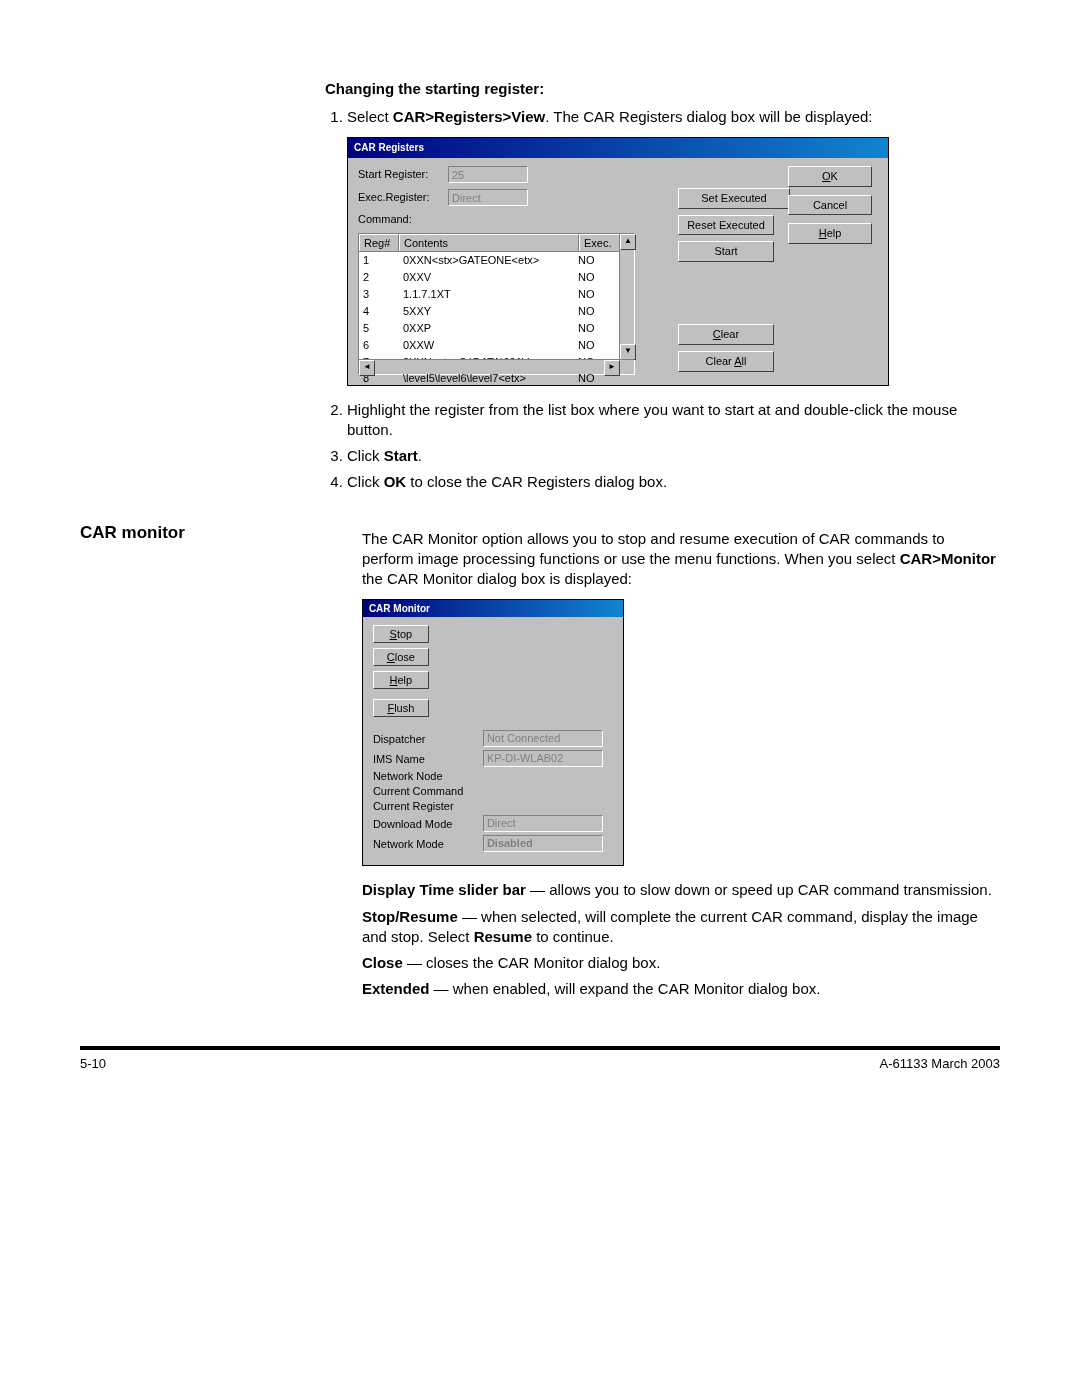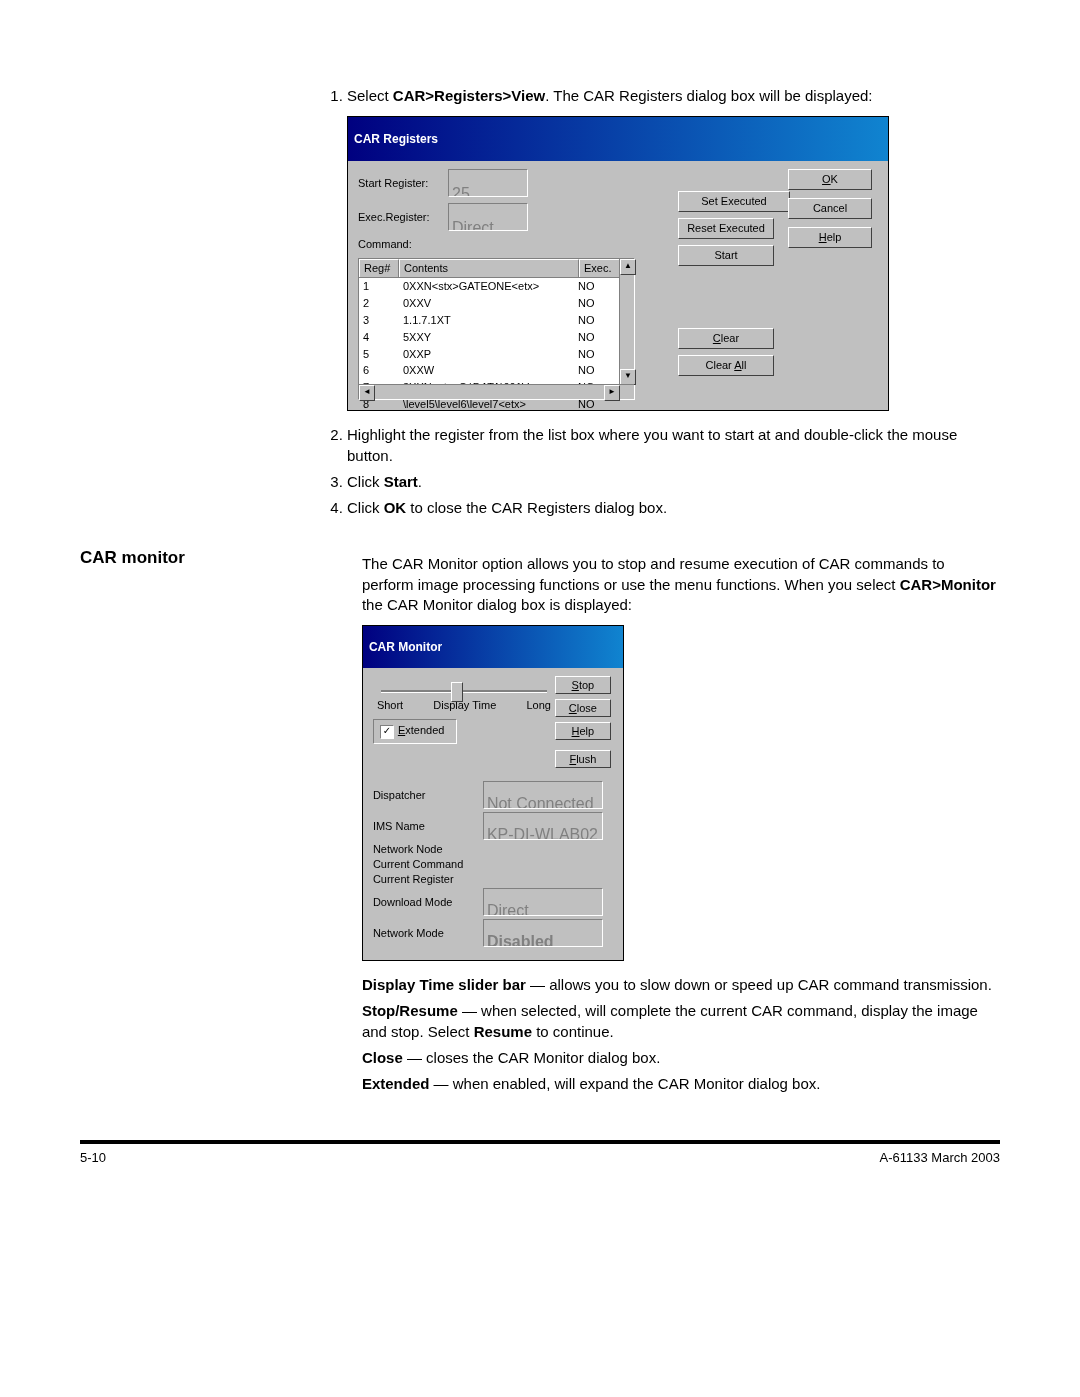--- a/index.html
+++ b/index.html
@@ -8,24 +8,24 @@
 .two-col { display: flex; }
 .left-col { width: 245px; font-weight: bold; font-size: 17px; }
 .right-col { width: 660px; }
 p { margin: 6px 0; line-height: 1.35; }
 .section-heading { font-weight: bold; font-size: 15px; margin-bottom: 10px; }
 ol { margin: 4px 0 10px 0; padding-left: 22px; }
 ol li { margin: 6px 0; line-height: 1.35; }
 b { font-weight: bold; }
 
 .dialog { background: #c0c0c0; border: 1px solid #000; margin: 10px 0 14px 0; font-family: "MS Sans Serif", Tahoma, Arial; font-size: 11px; }
-.titlebar { background: linear-gradient(to right, #000080, #1084d0); color: #fff; font-weight: bold; padding: 14px 6px; font-size: 12px; }
+.titlebar { background: linear-gradient(to right, #000080, #1084d0); color: #fff; font-weight: bold; padding: 3px 6px; font-size: 10px; }
 .dlg-body { padding: 8px 10px 10px 10px; position: relative; }
 .win-btn { background: #c0c0c0; border-top: 1px solid #fff; border-left: 1px solid #fff; border-right: 1px solid #404040; border-bottom: 1px solid #404040; font-size: 11px; text-align: center; padding: 2px 0; width: 84px; display: inline-block; box-sizing: border-box; }
-.win-field { background: #fff; border-top: 1px solid #808080; border-left: 1px solid #808080; border-right: 1px solid #fff; border-bottom: 1px solid #fff; height: 17px; box-sizing: border-box; padding: 13px 3px; font-size: 16px; overflow: hidden; }
+.win-field { background: #fff; border-top: 1px solid #808080; border-left: 1px solid #808080; border-right: 1px solid #fff; border-bottom: 1px solid #fff; height: 17px; box-sizing: border-box; padding: 1px 3px; font-size: 11px; overflow: hidden; }
 .win-field.disabled { background: #c0c0c0; color: #808080; border-top: 1px solid #808080; border-left: 1px solid #808080; border-right:1px solid #fff; border-bottom:1px solid #fff;}
 .reg-row { display: flex; align-items: center; margin-bottom: 6px; }
 .reg-lbl { width: 90px; }
 .listbox { background: #fff; border-top: 1px solid #808080; border-left: 1px solid #808080; border-right: 1px solid #fff; border-bottom: 1px solid #fff; position: relative; }
 .lb-header { display: flex; border-bottom: 1px solid #808080; }
 .lb-header span, .lb-row span { font-size: 11px; padding: 1px 4px; box-sizing: border-box; overflow: hidden; white-space: nowrap; }
 .lb-header span { background: #c0c0c0; border-right: 1px solid #808080; border-top:1px solid #fff; border-left:1px solid #fff; }
 .lb-row { display: flex; }
 .lb-scroll-v { position: absolute; right: 0; top: 0; bottom: 14px; width: 14px; background: #c0c0c0; border-left:1px solid #808080;}
 .lb-scroll-h { position: absolute; left: 0; right: 0; bottom: 0; height: 14px; background: #c0c0c0; border-top:1px solid #808080;}
@@ -40,20 +40,21 @@
 
 .footer-rule { border-top: 4px solid #000; margin-top: 40px; }
 .footer { display:flex; justify-content:space-between; font-size: 13px; margin-top: 6px; }
 </style>
 </head>
 <body>
 
 <div class="content-wrap">
 
   <div class="main-col">
+    <div class="section-heading">Changing the starting register:</div>
 
     <ol>
       <li>
         <span>Select </span><b>CAR&gt;Registers&gt;View</b><span>.  The CAR Registers dialog box will be displayed:</span>
 
         
         <div class="dialog" style="width: 540px;">
           <div class="titlebar">CAR Registers</div>
           <div class="dlg-body" style="display:flex;">
             <div style="flex:1;">
@@ -153,33 +154,20 @@
   <div class="two-col" style="margin-top: 20px; gap: 45px;">
     <div class="left-col">CAR monitor</div>
     <div class="right-col">
       <p>
         <span>The CAR Monitor option allows you to stop and resume execution of CAR commands to perform image processing functions or use the menu functions.  When you select </span><b>CAR&gt;Monitor</b><span> the CAR Monitor dialog box is displayed:</span>
       </p>
 
       <div class="dialog" style="width: 260px;">
         <div class="titlebar">CAR Monitor</div>
         <div class="dlg-body" style="display:flex;">
-          <div style="flex:1;">
-            <div class="slider-track">
-              <div class="slider-thumb"></div>
-            </div>
-            <div style="display:flex; justify-content:space-between; padding:2px 4px 8px 4px;">
-              <span>Short</span>
-              <span>Display Time</span>
-              <span>Long</span>
-            </div>
-            <div style="border-top:1px solid #808080; border-left:1px solid #808080; border-right:1px solid #fff; border-bottom:1px solid #fff; padding:4px 6px; width:70px;">
-              <span class="checkbox">✓</span><span><span class="u">E</span>xtended</span>
-            </div>
-          </div>
           <div style="width:58px;">
             <div style="margin-bottom:5px;"><span class="win-btn" style="width:56px;"><span class="u">S</span>top</span></div>
             <div style="margin-bottom:5px;"><span class="win-btn" style="width:56px;"><span class="u">C</span>lose</span></div>
             <div style="margin-bottom:5px;"><span class="win-btn" style="width:56px;"><span class="u">H</span>elp</span></div>
             <div style="margin-top:10px;"><span class="win-btn" style="width:56px;"><span class="u">F</span>lush</span></div>
           </div>
         </div>
         <div class="dlg-body" style="padding-top:0;">
           <div class="mon-row">
               <span class="mon-lbl">Dispatcher</span>

